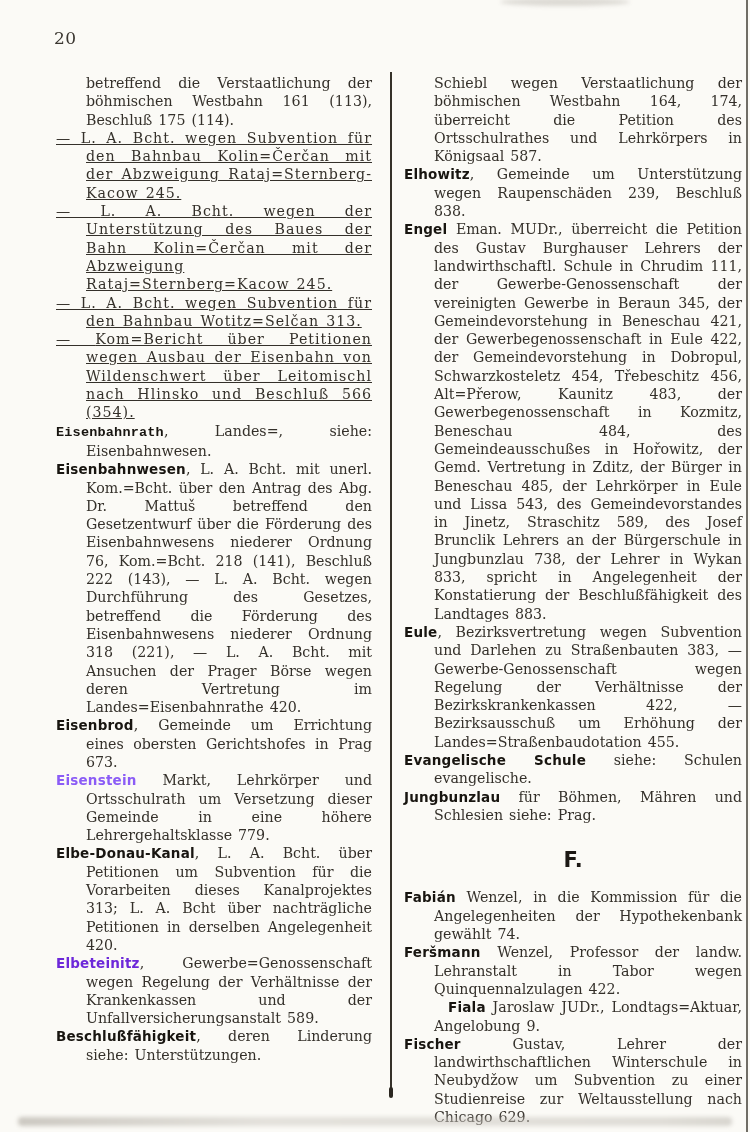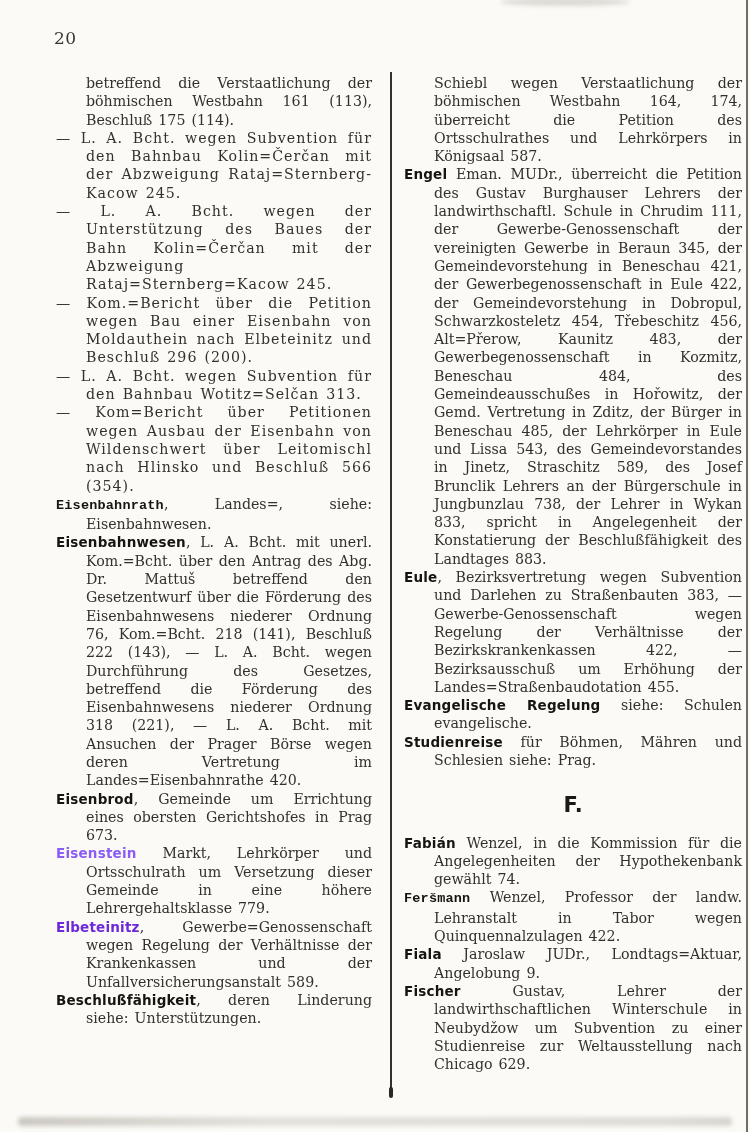--- a/index.html
+++ b/index.html
@@ -20,21 +20,21 @@
   }
   #left-column{left:56px;width:316px;}
   #right-column{left:404px;width:338px;}
   .para{margin:0;padding-left:30px;}
   .para.entry,.para.dash{text-indent:-30px;}
   .para.cont{text-indent:0;}
   .head{
     font-family:"DejaVu Sans","Liberation Sans",sans-serif;
     font-weight:bold;color:#181510;font-size:13.5px;letter-spacing:.2px;
   }
-  .dash{letter-spacing:1px;}
+  .dash{letter-spacing:1px;text-decoration:underline;}
   .section-letter{
     text-align:center;font-family:"DejaVu Sans","Liberation Sans",sans-serif;
     font-weight:bold;font-size:21px;color:#1c1814;margin:27px 0 19px 0;
   }
   .column-divider{
     position:absolute;left:390px;top:72px;width:2px;height:1021px;
     background:#353129;
   }
   .column-divider::after{
     content:"";position:absolute;left:-1px;bottom:-5px;width:4px;height:11px;
@@ -57,42 +57,43 @@
 </head>
 <body>
 
 <div class="scan-page" style="background: rgb(251, 250, 246); color: rgb(52, 48, 42);">
   <div class="page-number">20</div>
 
   <div class="column" id="left-column">
       <p class="para cont"><span>betreffend die Verstaatlichung der böhmischen Westbahn 161 (113), Beschluß 175 (114).</span></p>
       <p class="para dash"><span class="dash">— </span><span>L. A. Bcht. wegen Subvention für den Bahnbau Kolin=Čerčan mit der Abzweigung Rataj=Sternberg-Kacow 245.</span></p>
       <p class="para dash"><span class="dash">— </span><span>L. A. Bcht. wegen der Unterstützung des Baues der Bahn Kolin=Čerčan mit der Abzweigung Rataj=Sternberg=Kacow 245.</span></p>
-      <p class="para dash"><span class="dash">— </span><span>Kom.=Bericht über die Petition wegen Bau einer Eisenbahn von Moldauthein nach Elbeteinitz und Beschluß 296 (200).</span></p>
       <p class="para dash"><span class="dash">— </span><span>L. A. Bcht. wegen Subvention für den Bahnbau Wotitz=Selčan 313.</span></p>
       <p class="para dash"><span class="dash">— </span><span>Kom=Bericht über Petitionen wegen Ausbau der Eisenbahn von Wildenschwert über Leitomischl nach Hlinsko und Beschluß 566 (354).</span></p>
       <p class="para entry"><b class="head" style="color: rgb(24, 21, 16); font-family: Liberation Mono, monospace;">Eisenbahnrath</b><span>, Landes=, siehe: Eisenbahnwesen.</span></p>
       <p class="para entry"><b class="head" style="color: rgb(24, 21, 16);">Eisenbahnwesen</b><span>, L. A. Bcht. mit unerl. Kom.=Bcht. über den Antrag des Abg. Dr. Mattuš betreffend den Gesetzentwurf über die Förderung des Eisenbahnwesens niederer Ordnung 76, Kom.=Bcht. 218 (141), Beschluß 222 (143), — L. A. Bcht. wegen Durchführung des Gesetzes, betreffend die Förderung des Eisenbahnwesens niederer Ordnung 318 (221), — L. A. Bcht. mit Ansuchen der Prager Börse wegen deren Vertretung im Landes=Eisenbahnrathe 420.</span></p>
       <p class="para entry"><b class="head" style="color: rgb(24, 21, 16); margin-top: 24px;">Eisenbrod</b><span>, Gemeinde um Errichtung eines obersten Gerichtshofes in Prag 673.</span></p>
       <p class="para entry"><b class="head" style="color: #8b5cf6;">Eisenstein</b><span> Markt, Lehrkörper und Ortsschulrath um Versetzung dieser Gemeinde in eine höhere Lehrergehaltsklasse 779.</span></p>
+      <p class="para entry"><b class="head" style="color: rgb(24, 21, 16);">Elbe-Donau-Kanal</b><span>, L. A. Bcht. über Petitionen um Subvention für die Vorarbeiten dieses Kanalprojektes 313; L. A. Bcht über nachträgliche Petitionen in derselben Angelegenheit 420.</span></p>
       <p class="para entry"><b class="head" style="color: #6d28d9;">Elbeteinitz</b><span>, Gewerbe=Genossenschaft wegen Regelung der Verhältnisse der Krankenkassen und der Unfallversicherungsanstalt 589.</span></p>
       <p class="para entry"><b class="head" style="color: rgb(24, 21, 16);">Beschlußfähigkeit</b><span>, deren Linderung siehe: Unterstützungen.</span></p>
     </div>
 
   <div class="column-divider"></div>
 
   <div class="column" id="right-column">
       <p class="para cont"><span>Schiebl wegen Verstaatlichung der böhmischen Westbahn 164, 174, überreicht die Petition des Ortsschulrathes und Lehrkörpers in Königsaal 587.</span></p>
+      <p class="para entry"><b class="head" style="color: rgb(24, 21, 16);">Elhowitz</b><span>, Gemeinde um Unterstützung wegen Raupenschäden 239, Beschluß 838.</span></p>
       <p class="para entry"><b class="head" style="color: rgb(24, 21, 16);">Engel</b><span> Eman. MUDr., überreicht die Petition des Gustav Burghauser Lehrers der landwirthschaftl. Schule in Chrudim 111, der Gewerbe-Genossenschaft der vereinigten Gewerbe in Beraun 345, der Gemeindevorstehung in Beneschau 421, der Gewerbegenossenschaft in Eule 422, der Gemeindevorstehung in Dobropul, Schwarzkosteletz 454, Třebeschitz 456, Alt=Přerow, Kaunitz 483, der Gewerbegenossenschaft in Kozmitz, Beneschau 484, des Gemeindeausschußes in Hořowitz, der Gemd. Vertretung in Zditz, der Bürger in Beneschau 485, der Lehrkörper in Eule und Lissa 543, des Gemeindevorstandes in Jinetz, Straschitz 589, des Josef Brunclik Lehrers an der Bürgerschule in Jungbunzlau 738, der Lehrer in Wykan 833, spricht in Angelegenheit der Konstatierung der Beschlußfähigkeit des Landtages 883.</span></p>
       <p class="para entry"><b class="head" style="color: rgb(24, 21, 16);">Eule</b><span>, Bezirksvertretung wegen Subvention und Darlehen zu Straßenbauten 383, — Gewerbe-Genossenschaft wegen Regelung der Verhältnisse der Bezirkskrankenkassen 422, — Bezirksausschuß um Erhöhung der Landes=Straßenbaudotation 455.</span></p>
-      <p class="para entry"><b class="head" style="color: rgb(24, 21, 16);">Evangelische Regelung</b><span> siehe: Schulen evangelische.</span></p>
-      <p class="para entry"><b class="head" style="color: rgb(24, 21, 16);">Studienreise</b><span> für Böhmen, Mähren und Schlesien siehe: Prag.</span></p>
+      <p class="para entry"><b class="head" style="color: rgb(24, 21, 16);">Evangelische Schule</b><span> siehe: Schulen evangelische.</span></p>
+      <p class="para entry"><b class="head" style="color: rgb(24, 21, 16);">Jungbunzlau</b><span> für Böhmen, Mähren und Schlesien siehe: Prag.</span></p>
       <div class="section-letter">F.</div>
       <p class="para entry"><b class="head" style="color: rgb(24, 21, 16);">Fabián</b><span> Wenzel, in die Kommission für die Angelegenheiten der Hypothekenbank gewählt 74.</span></p>
-      <p class="para entry"><b class="head" style="color: rgb(24, 21, 16); font-family: Liberation Mono, monospace;">Feršmann</b><span> Wenzel, Professor der landw. Lehranstalt in Tabor wegen Quinquennalzulagen 422.</span></p>
-      <p class="para entry"><b class="head" style="color: rgb(24, 21, 16);">Fiala</b><span> Jaroslaw JUDr., Londtags=Aktuar, Angelobung 9.</span></p>
+      <p class="para entry"><b class="head" style="color: rgb(24, 21, 16);">Feršmann</b><span> Wenzel, Professor der landw. Lehranstalt in Tabor wegen Quinquennalzulagen 422.</span></p>
+      <p class="para entry"><b class="head" style="color: rgb(24, 21, 16); margin-left: 44px;">Fiala</b><span> Jaroslaw JUDr., Londtags=Aktuar, Angelobung 9.</span></p>
       <p class="para entry"><b class="head" style="color: rgb(24, 21, 16); margin-top: 16px;">Fischer</b><span> Gustav, Lehrer der landwirthschaftlichen Winterschule in Neubydžow um Subvention zu einer Studienreise zur Weltausstellung nach Chicago 629.</span></p>
     </div>
 
   <div class="scan-edge-line"></div>
   <div class="scan-smudge-top"></div>
   <div class="scan-smudge-bottom"></div>
 </div>
 
 </body></html>

